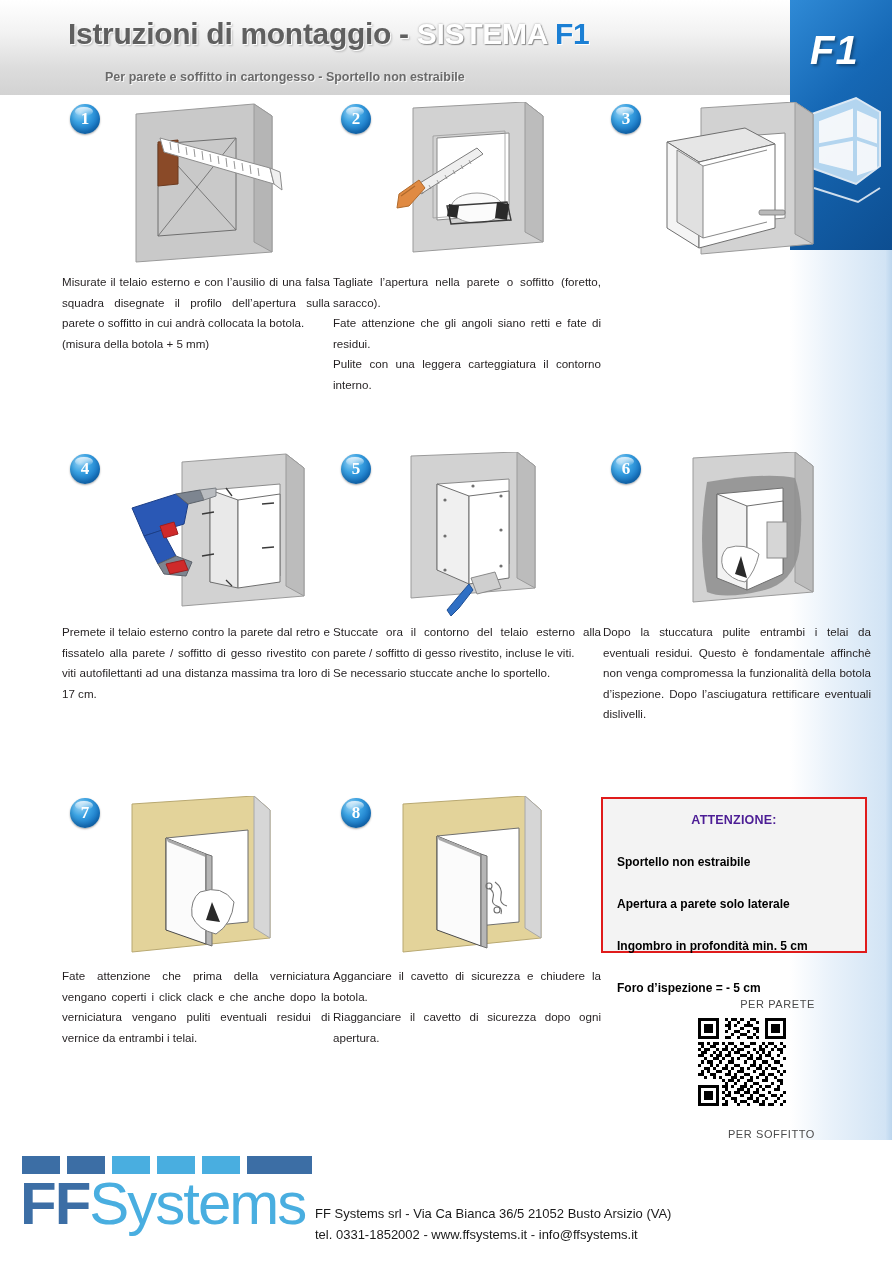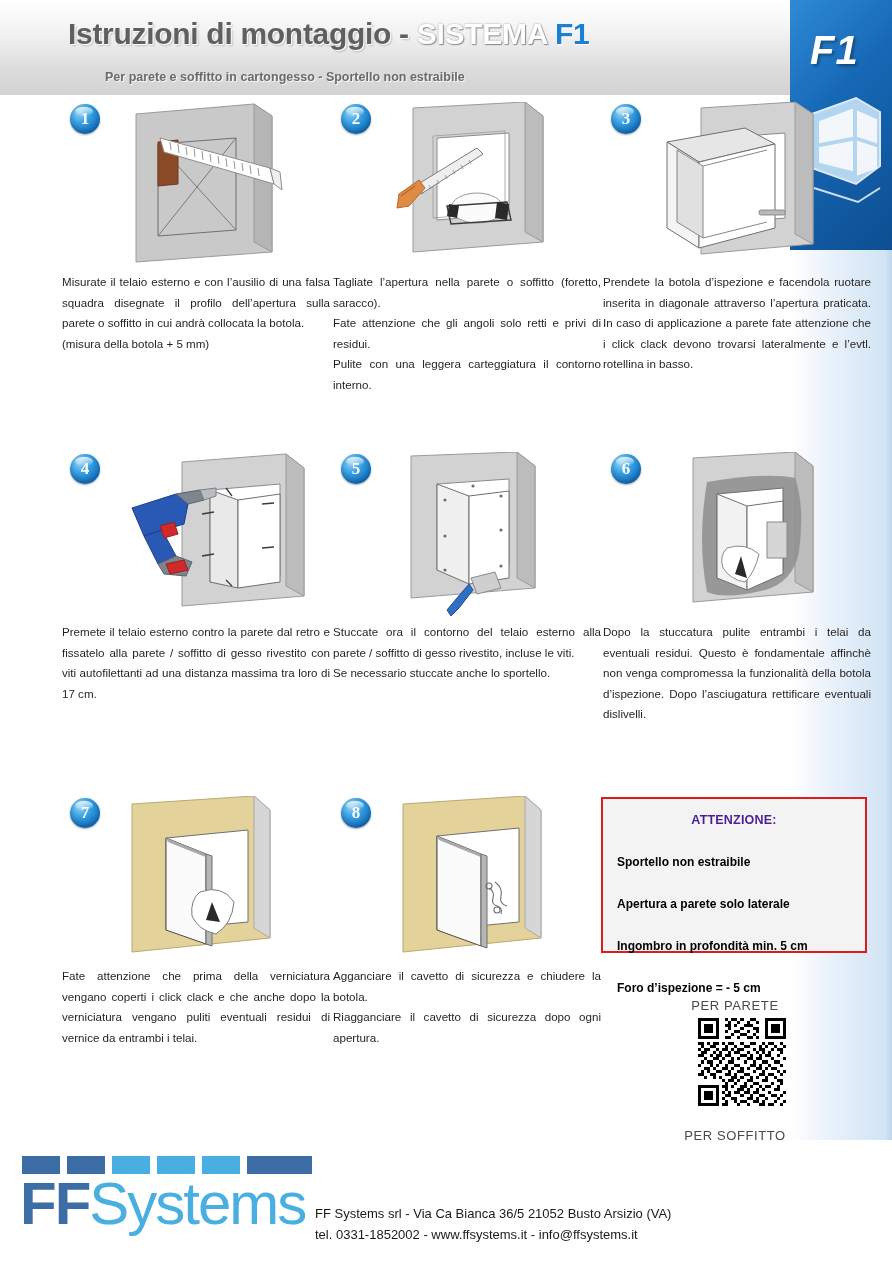--- a/index.html
+++ b/index.html
@@ -90,22 +90,22 @@
   .attn-title{
     text-align:center;color:#4c1d95;font-weight:bold;font-size:12.5px;
     margin-top:14px;letter-spacing:.2px;
   }
   .attn-line{
     font-weight:bold;font-size:12px;color:#000;margin-left:14px;margin-top:28px;
   }
 
   
   .qr-cap{
-    position:absolute;font-size:13px;color:#4a4a4a;letter-spacing:.6px;
-    text-align:center;width:160px;
+    position:absolute;font-size:11px;color:#4a4a4a;letter-spacing:.6px;
+    text-align:right;width:160px;
   }
   .qr{position:absolute;image-rendering:pixelated;}
 
   
   .footer{position:absolute;left:0;top:1140px;width:892px;height:122px;background:#fff;}
   .logo-bars{position:absolute;left:22px;top:16px;}
   .logo-text{
     position:absolute;left:20px;top:34px;
     font-size:60px;font-weight:bold;letter-spacing:-2px;
     font-family:"Liberation Sans","DejaVu Sans",sans-serif;line-height:1;
@@ -205,44 +205,41 @@
             <path d="M16 94 L30 84" stroke="#b06a2c" stroke-width="1.2"></path>
           </g>
           <ellipse cx="92" cy="106" rx="26" ry="15" fill="#fbfbfb" stroke="#9a9a9a" stroke-width="1"></ellipse>
           <polygon points="62,104 122,100 126,118 66,122" fill="none" stroke="#3b3b3b" stroke-width="1.4"></polygon>
           <polygon points="64,102 74,104 72,116 62,114" fill="#2a2a2a"></polygon>
           <polygon points="112,100 124,102 122,118 110,116" fill="#2a2a2a"></polygon>
         </svg>
       </div>
       <div class="step-text">
           <p>Tagliate l’apertura nella parete o soffitto (foretto, saracco).</p>
-          <p>Fate attenzione che gli angoli solo retti e privi di residui.</p>
+          <p>Fate attenzione che gli angoli siano retti e fate di residui.</p>
           <p>Pulite con una leggera carteggiatura il contorno interno.</p>
         </div>
     </div>
 
     <div class="step" style="left:603px;top:6px;">
       <div class="step-art">
         <div class="badge-num">3</div>
         <svg class="art-svg" width="180" height="168" viewBox="0 0 180 168">
           <polygon points="46,6 140,0 158,12 158,142 46,152" fill="#d2d2d2" stroke="#9a9a9a" stroke-width="1"></polygon>
           <polygon points="140,0 158,12 158,142 140,132" fill="#bcbcbc" stroke="#9a9a9a" stroke-width="1"></polygon>
           <polygon points="62,36 130,31 130,116 62,122" fill="#ffffff" stroke="#8a8a8a" stroke-width="1"></polygon>
           <polygon points="12,40 90,26 120,42 44,60" fill="#e6e6e6" stroke="#6f6f6f" stroke-width="1"></polygon>
           <polygon points="12,40 44,60 44,146 12,126" fill="#f4f4f4" stroke="#6f6f6f" stroke-width="1"></polygon>
           <polygon points="44,60 120,42 120,126 44,146" fill="#ffffff" stroke="#6f6f6f" stroke-width="1"></polygon>
           <polygon points="22,48 48,64 48,136 22,120" fill="#e0e0e0" stroke="#7a7a7a" stroke-width="0.9"></polygon>
           <line x1="48" y1="64" x2="112" y2="48" stroke="#7a7a7a" stroke-width="0.9"></line>
           <line x1="48" y1="136" x2="112" y2="120" stroke="#7a7a7a" stroke-width="0.9"></line>
           <rect x="104" y="108" width="26" height="5" rx="2" fill="#b9b9b9" stroke="#7a7a7a" stroke-width="0.8"></rect>
         </svg>
       </div>
-      <div class="step-text">
-          <p>Prendete la botola d’ispezione e facendola ruotare inserita in diagonale attraverso l’apertura praticata. In caso di applicazione a parete fate attenzione che i click clack devono trovarsi lateralmente e l’evtl. rotellina in basso.</p>
-        </div>
     </div>
 
     <div class="step" style="left:62px;top:356px;">
       <div class="step-art">
         <div class="badge-num">4</div>
         <svg class="art-svg" width="200" height="172" viewBox="0 0 200 172">
           <polygon points="68,10 172,2 190,16 190,144 68,154" fill="#d2d2d2" stroke="#9a9a9a" stroke-width="1"></polygon>
           <polygon points="172,2 190,16 190,144 172,134" fill="#bcbcbc" stroke="#9a9a9a" stroke-width="1"></polygon>
           <polygon points="96,38 166,32 166,124 96,130" fill="#ffffff" stroke="#8a8a8a" stroke-width="1"></polygon>
           <polygon points="96,38 124,48 124,136 96,130" fill="#e9e9e9" stroke="#6f6f6f" stroke-width="1"></polygon>

